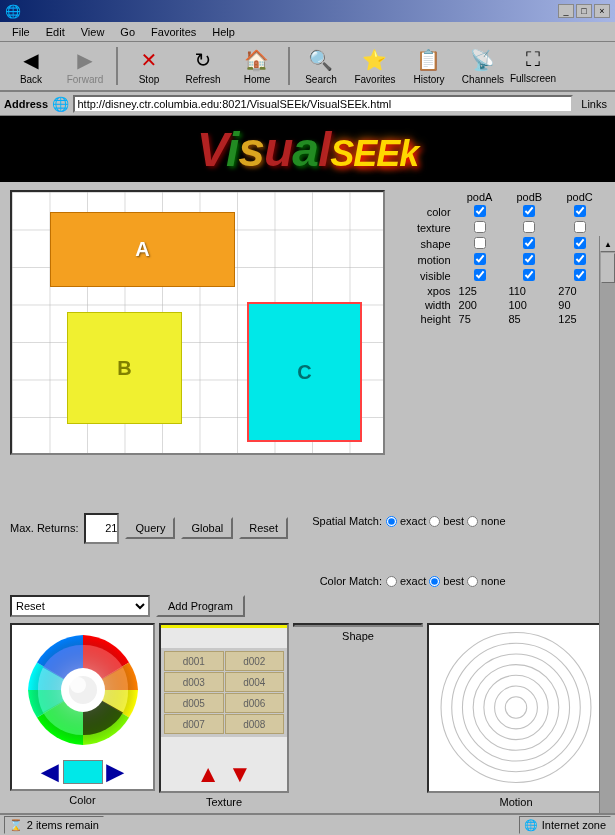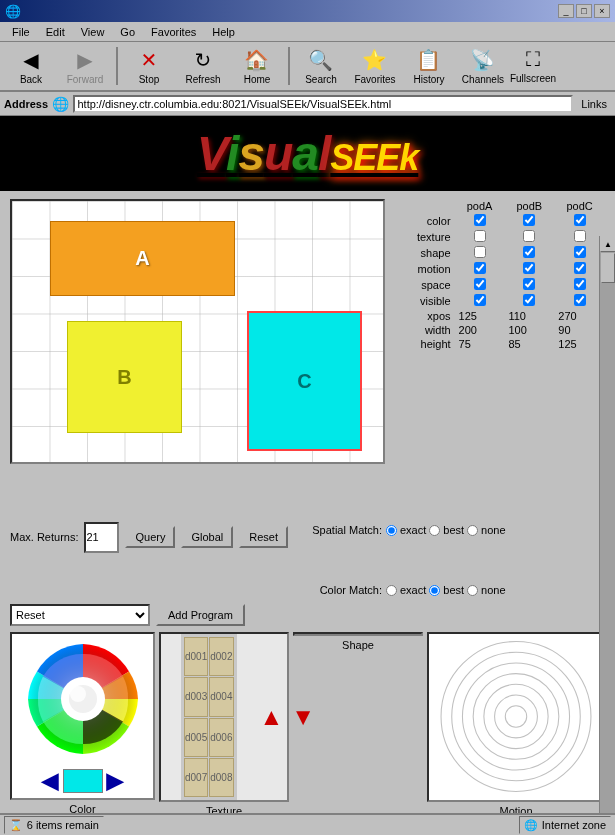--- a/index.html
+++ b/index.html
@@ -82,26 +82,25 @@
       border: 2px inset #c0c0c0;
       background: white;
       font-size: 11px;
       padding: 0 2px;
     }
     .links-btn { font-size: 11px; padding: 0 4px; cursor: pointer; }
 
     
     .visualseek-header {
       background: black;
-      height: 75px;
+      height: 66px;
       display: flex;
       align-items: center;
       justify-content: center;
       margin: 0;
-      text-decoration: underline;
     }
     .visualseek-title {
       font-size: 48px;
       font-weight: 900;
       letter-spacing: -1px;
       font-style: italic;
     }
     .vs-v { color: #b22222; text-shadow: 2px 2px 4px #600; }
     .vs-i { color: #228b22; text-shadow: 2px 2px 4px #060; }
     .vs-s { color: #daa520; text-shadow: 2px 2px 4px #840; }
@@ -225,21 +224,21 @@
       align-items: center;
       padding: 4px 10px;
       gap: 6px;
     }
     .max-returns-label { font-size: 11px; }
     .max-returns-input {
       width: 35px;
       height: 31px;
       border: 2px inset #808080;
       font-size: 11px;
-      text-align: left;
+      text-align: right;
     }
     .action-btn {
       height: 22px;
       padding: 0 8px;
       font-size: 11px;
       border: 2px outset #c0c0c0;
       background: #c0c0c0;
       cursor: pointer;
       min-width: 48px;
     }
@@ -362,21 +361,21 @@
       border-top: 1px solid #c0c0c0;
       width: 100%;
     }
 
     
     .texture-panel {
       border: 2px inset #808080;
       background: #e8e8e8;
       width: 130px;
       display: flex;
-      flex-direction: row;
+      flex-direction: column;
       gap: 20px;
     }
     .texture-grid {
       flex: 1;
       display: grid;
       grid-template-columns: 1fr 1fr;
       gap: 1px;
       padding: 3px;
       background: #c8c8c8;
     }
@@ -621,26 +620,20 @@
             <td class="cb-cell"><input type="checkbox" style=""></td>
           </tr>
           <tr>
             <td>shape</td>
             <td class="cb-cell"><input type="checkbox" style=""></td>
             <td class="cb-cell"><input type="checkbox" checked="" style=""></td>
             <td class="cb-cell"><input type="checkbox" checked="" style=""></td>
           </tr>
           <tr>
             <td>motion</td>
-            <td class="cb-cell"><input type="checkbox" checked="" style=""></td>
-            <td class="cb-cell"><input type="checkbox" checked="" style=""></td>
-            <td class="cb-cell"><input type="checkbox" checked="" style=""></td>
-          </tr>
-          <tr>
-            <td>space</td>
             <td class="cb-cell"><input type="checkbox" checked="" style=""></td>
             <td class="cb-cell"><input type="checkbox" checked="" style=""></td>
             <td class="cb-cell"><input type="checkbox" checked="" style=""></td>
           </tr>
           <tr>
             <td>visible</td>
             <td class="cb-cell"><input type="checkbox" checked="" style=""></td>
             <td class="cb-cell"><input type="checkbox" checked="" style=""></td>
             <td class="cb-cell"><input type="checkbox" checked="" style=""></td>
           </tr>
@@ -820,20 +813,20 @@
       <div class="scroll-thumb"></div>
     </div>
 
   </div>
 
 </div>
 
 <div class="status-bar">
   <div class="status-item">
     <span>⌛</span>
-    <span>6 items remain</span>
+    <span>2 items remain</span>
   </div>
   <div style="flex:1;"></div>
   <div class="status-item">
     <span>🌐</span>
     <span>Internet zone</span>
   </div>
 </div>
 
 </body></html>

